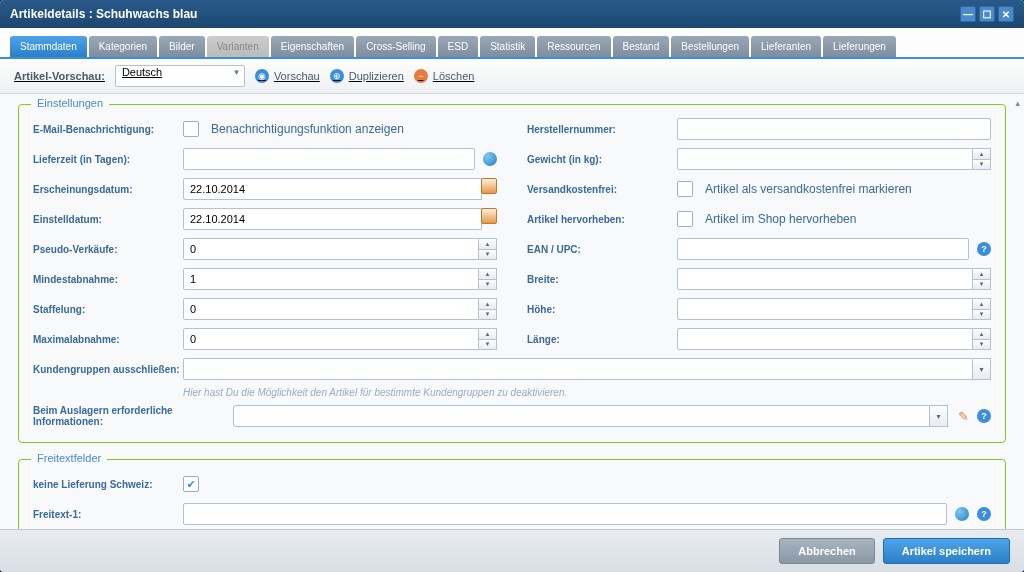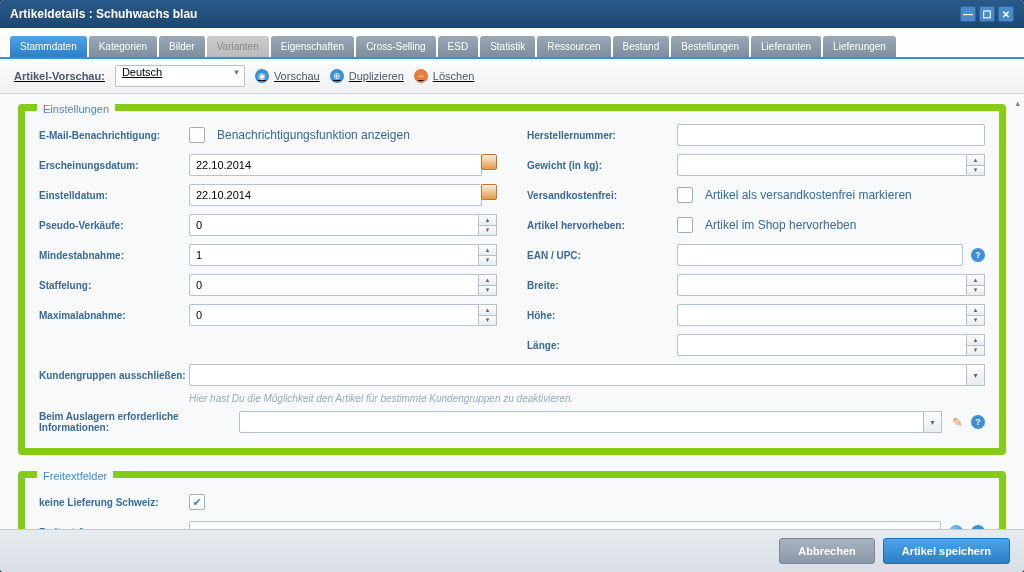--- a/index.html
+++ b/index.html
@@ -15,21 +15,21 @@
 .toolbar { display: flex; align-items: center; gap: 10px; padding: 6px 14px; background: linear-gradient(#fdfdfd,#eef0f2); border-bottom: 1px solid #cfd6dd; text-decoration: underline; }
 .toolbar-label { font-weight: bold; color: #4a5a6a; }
 .combo { width: 130px; height: 22px; border: 1px solid #b4c1ce; border-radius: 2px; padding: 0 20px 8px 6px; font-size: 11px; background: #fff; position: relative; display: flex; align-items: center; }
 .combo::after { content: "▾"; position: absolute; right: 5px; color: #6a7a8a; font-size: 9px; }
 .tb-btn { display: flex; align-items: center; gap: 5px; cursor: pointer; color: #4a5a6a; }
 .icon-circ { width: 14px; height: 14px; border-radius: 50%; display: inline-flex; align-items: center; justify-content: center; font-size: 9px; color: #fff; }
 .ic-eye { background: #3b8ed8; }
 .ic-dup { background: #3b8ed8; }
 .ic-del { background: #e77c3c; }
 .content { flex: 1; overflow-y: auto; padding: 10px 18px; background: #f7f9fb; position: relative; }
-.fieldset { border: 7px solid #84cc16; border-radius: 4px; padding: 12px 14px 8px; margin-bottom: 16px; background: #f7f9fb; position: relative; }
+.fieldset { border: 1px solid #84cc16; border-radius: 4px; padding: 12px 14px 8px; margin-bottom: 16px; background: #f7f9fb; position: relative; }
 .fieldset > .legend { position: absolute; top: -8px; left: 12px; background: #f7f9fb; padding: 0 6px; color: #4a8ac8; font-size: 11px; }
 .cols { display: flex; gap: 30px; }
 .col { flex: 1; }
 .row { display: flex; align-items: center; margin-bottom: 6px; min-height: 24px; }
 .fld-label { width: 150px; color: #3a6a9a; font-weight: bold; font-size: 10px; flex-shrink: 0; }
 .fld-ctrl { flex: 1; display: flex; align-items: center; gap: 4px; }
 .input { flex: 1; height: 22px; border: 1px solid #b4c1ce; border-radius: 2px; padding: 0 6px; font-size: 11px; background: #fff; }
 .trigger { width: 18px; height: 22px; background: linear-gradient(#fdfdfd,#e8ecf0); border: 1px solid #b4c1ce; border-left: none; display: flex; align-items: center; justify-content: center; font-size: 8px; color: #5a6a7a; cursor: pointer; }
 .input-wrap { flex: 1; display: flex; }
 .input-wrap .input { border-radius: 2px 0 0 2px; }
@@ -107,20 +107,27 @@
       <div class="cols">
         <div class="col">
           <div class="row">
               <span class="fld-label">E-Mail-Benachrichtigung:</span>
               <div class="fld-ctrl">
                 <span class="checkbox"></span>
                 <span class="check-text">Benachrichtigungsfunktion anzeigen</span>
               </div>
             </div>
           <div class="row">
+              <span class="fld-label">Lieferzeit (in Tagen):</span>
+              <div class="fld-ctrl">
+                <input class="input" style="">
+                <span class="globe"></span>
+              </div>
+            </div>
+          <div class="row">
               <span class="fld-label">Erscheinungsdatum:</span>
               <div class="fld-ctrl">
                 <div class="input-wrap">
                   <input class="input" value="22.10.2014" style="">
                   <span class="cal"></span>
                 </div>
               </div>
             </div>
           <div class="row">
               <span class="fld-label">Einstelldatum:</span>

